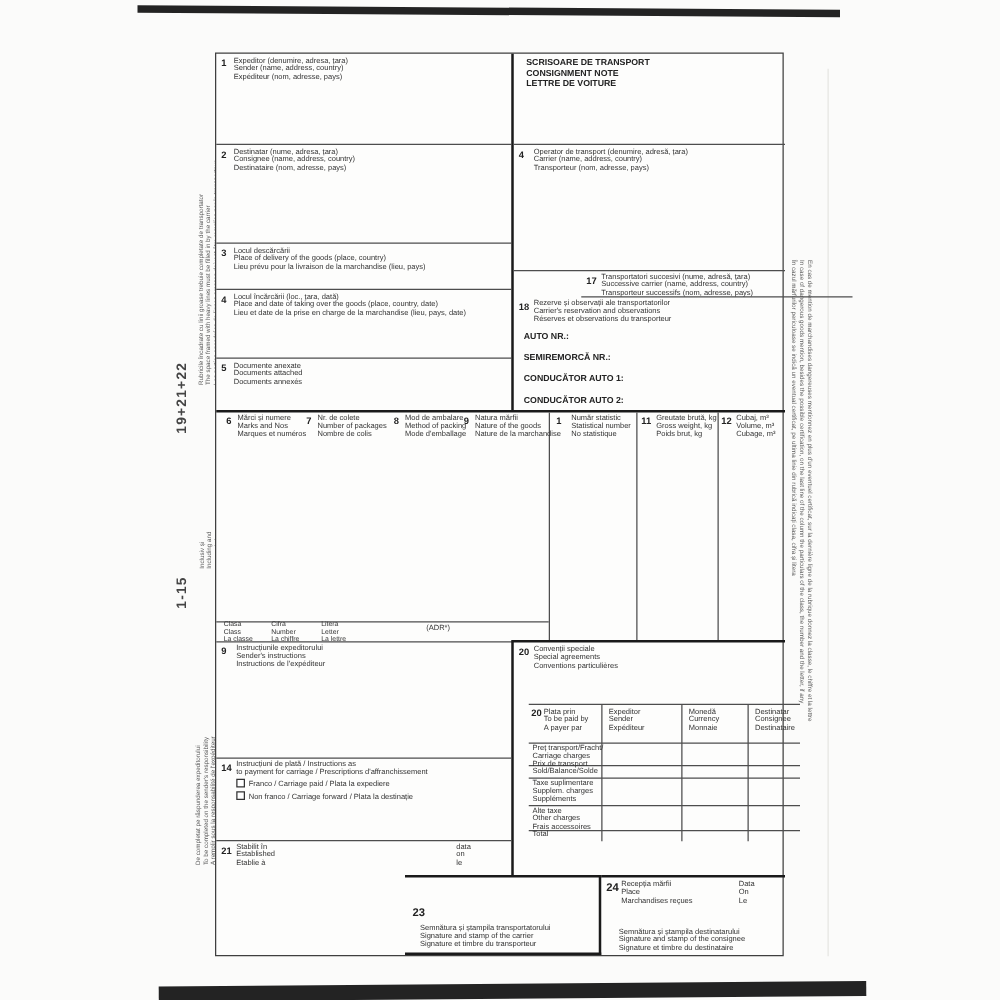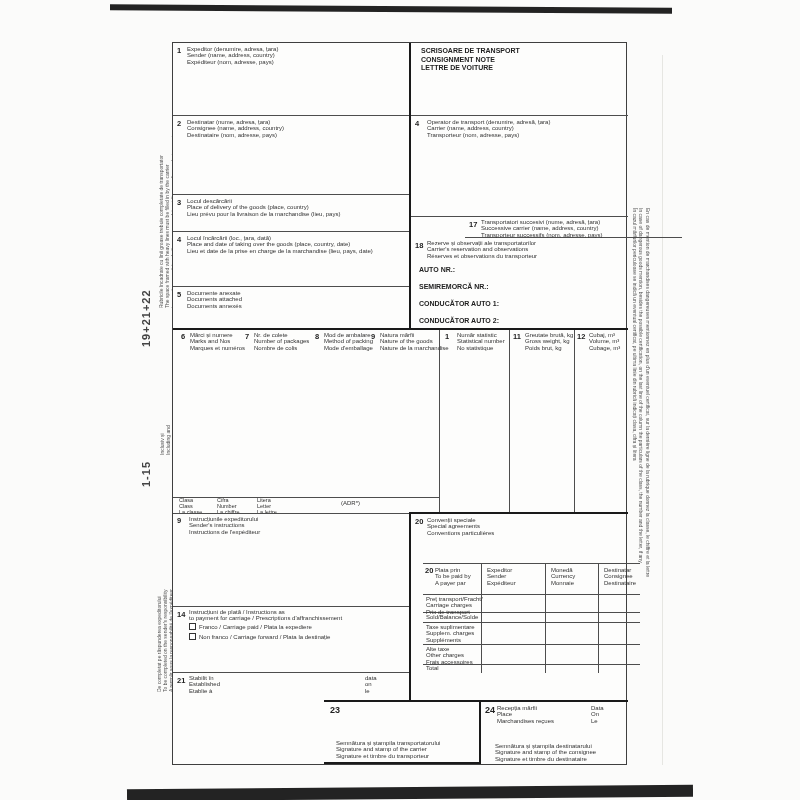--- a/index.html
+++ b/index.html
@@ -312,21 +312,21 @@
         <div>Etablie à</div>
       </div>
     <div class="lbl" style="left:192px;top:2px;">
         <div>data</div>
         <div>on</div>
         <div>le</div>
       </div>
   </div>
 
   <div class="box" style="left:151px;top:657px;width:157px;height:64px;border-top:2px solid #1a1a1a;border-right:2px solid #1a1a1a;border-bottom:2px solid #1a1a1a;">
-    <span class="num" style="font-size:9px;left:6px;">23</span>
+    <span class="num" style="font-size:9px;left:6px;margin-top:20px;">23</span>
     <div class="lbl" style="left:12px;top:38px;">
         <div>Semnătura și ștampila transportatorului</div>
         <div>Signature and stamp of the carrier</div>
         <div>Signature et timbre du transporteur</div>
       </div>
   </div>
   <div class="box" style="left:308px;top:657px;width:147px;height:66px;border-top:2px solid #1a1a1a;padding-left:16px;">
     <span class="num" style="font-size:9px;left:4px;">24</span>
     <div class="lbl" style="left:16px;top:3px;">
         <div>Recepția mărfii</div>

